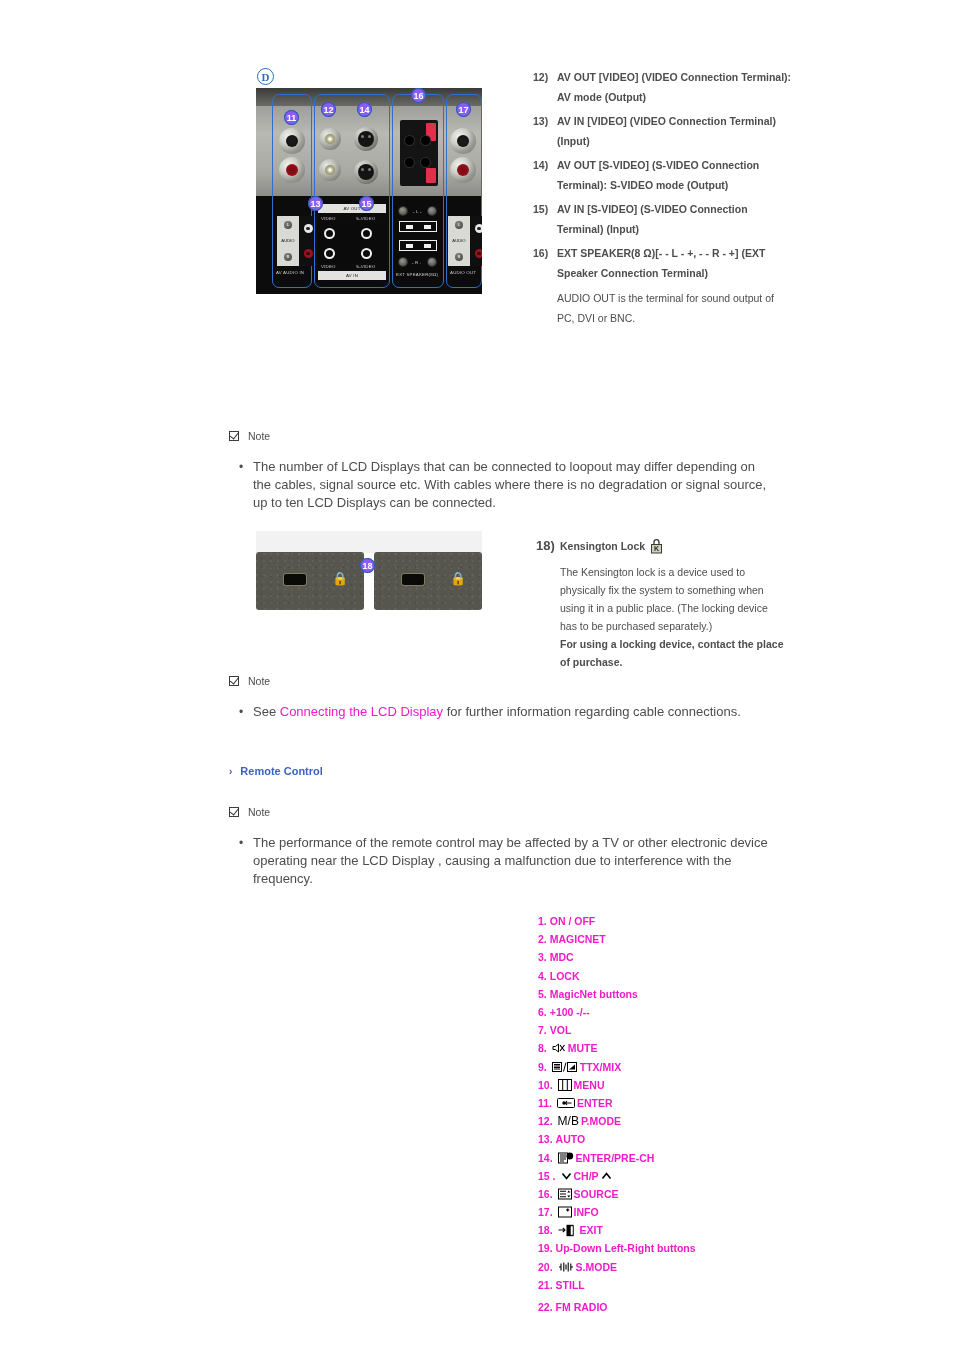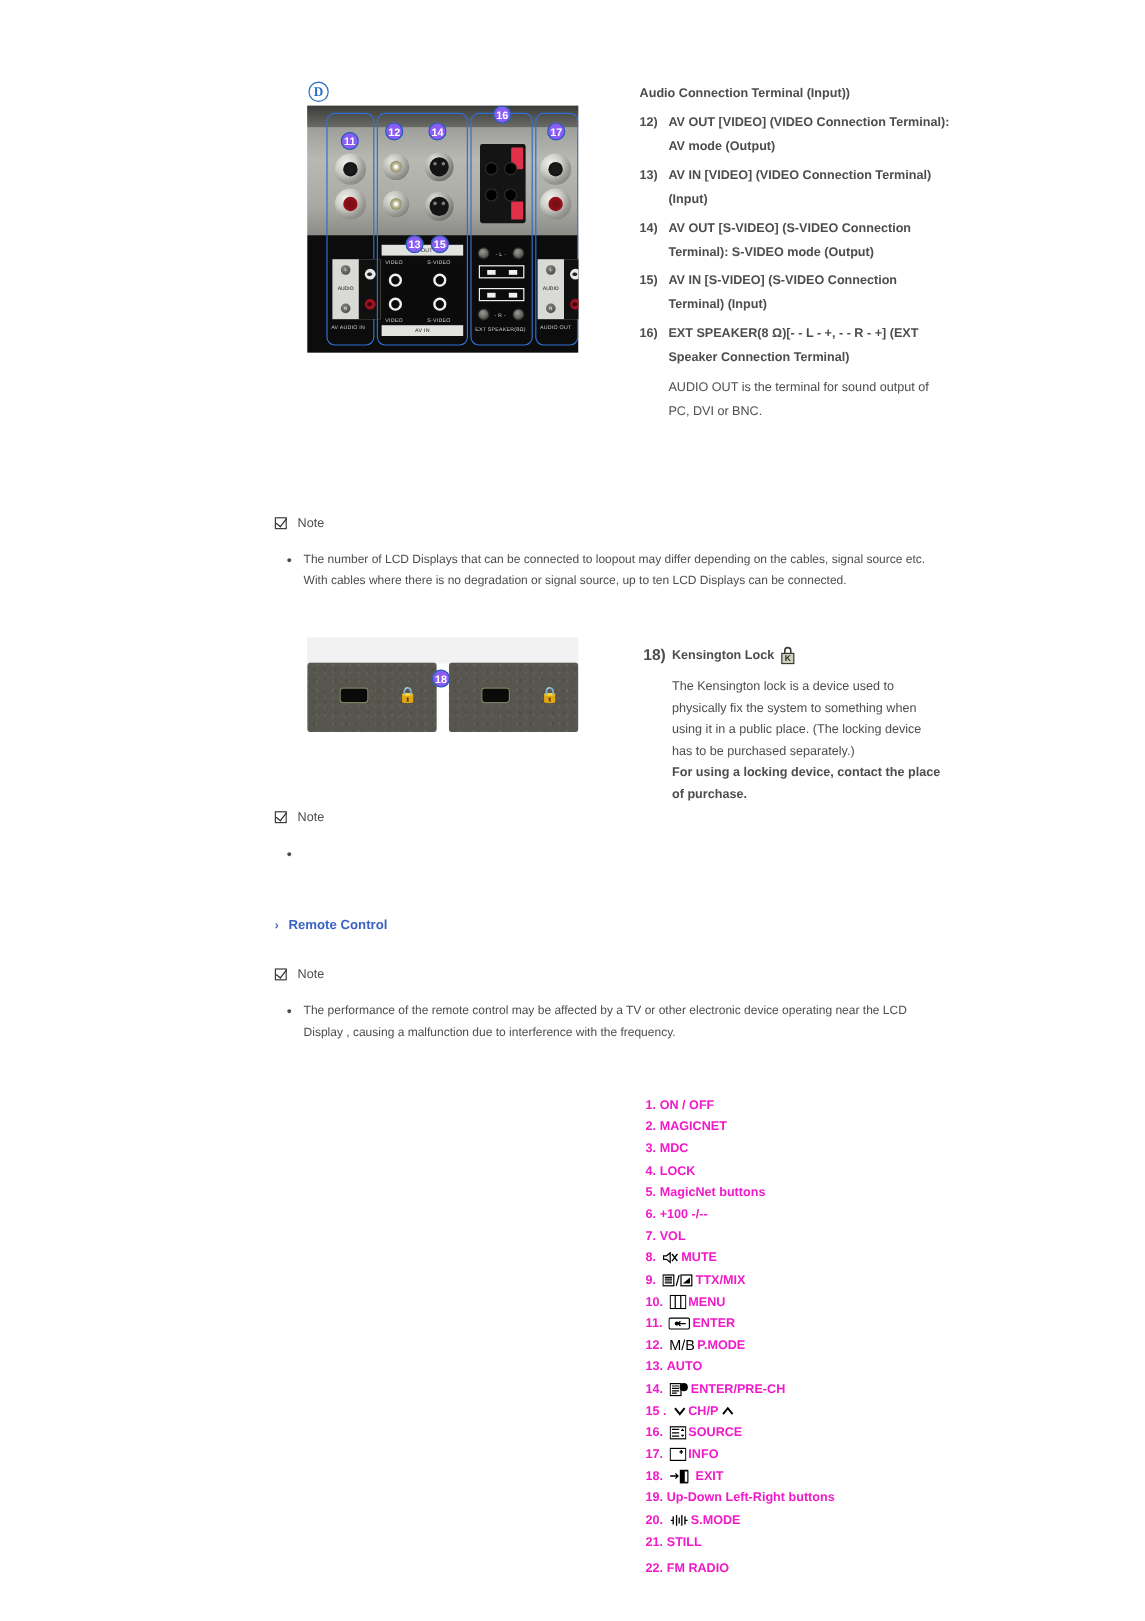--- a/index.html
+++ b/index.html
@@ -287,21 +287,21 @@
     margin-top: 16px;
     margin-left: 10px;
   }
   .note-bullet {
     flex: 0 0 14px;
     font-size: 12px;
     line-height: 18px;
     color:#4d4d4d;
   }
   .note-text {
-    font-size: 10px;
+    font-size: 13px;
     line-height: 18px;
     color:#4d4d4d;
     max-width: 520px;
   }
   .link { color:#f01ac8; }
 
   
   .panel-e-photo {
     position:absolute;
     left: 256px; top: 552px;
@@ -517,30 +517,29 @@
             </div>
           <div class="aj red">
               <i></i>
             </div>
         </div>
       </div>
       <div class="blk-label" style="left:194px;top:182px;">AUDIO OUT</div>
 
       <div class="num-badge" style="left:28px;top:22px;">11</div>
       <div class="num-badge" style="left:65px;top:14px;">12</div>
-      <div class="num-badge" style="left:82px;top:108px;">13</div>
+      <div class="num-badge" style="left:52px;top:108px;">13</div>
       <div class="num-badge" style="left:101px;top:14px;">14</div>
       <div class="num-badge" style="left:103px;top:108px;">15</div>
       <div class="num-badge" style="left:155px;top:0;">16</div>
       <div class="num-badge" style="left:200px;top:14px;">17</div>
     </div>
   </div>
 
   <div class="term-list">
-    <div class="term-intro">Audio Connection Terminal (Input))</div>
 
     <div class="term-item">
       <div class="term-num">12)</div>
       <div class="term-txt">AV OUT [VIDEO] (VIDEO Connection Terminal): AV mode (Output)</div>
     </div>
     <div class="term-item">
       <div class="term-num">13)</div>
       <div class="term-txt">AV IN [VIDEO] (VIDEO Connection Terminal) (Input)</div>
     </div>
     <div class="term-item">
@@ -608,20 +607,23 @@
   </div>
 </div>
 
 <div class="note-block" style="left:229px;top:675px;width:560px;">
   <div class="note-head">
     <span class="chk"></span>
     <span>Note</span>
   </div>
   <div class="note-body">
     <div class="note-bullet">•</div>
+    <div class="note-text">
+      <span>See </span><a class="link" href="#" style="text-decoration:none;">Connecting the LCD Display</a><span> for further information regarding cable connections.</span>
+    </div>
   </div>
 </div>
 
 <div class="rc-head">
   <span class="rc-marker">›</span>
   <span>Remote Control</span>
 </div>
 
 <div class="note-block" style="left:229px;top:806px;width:560px;">
   <div class="note-head">

